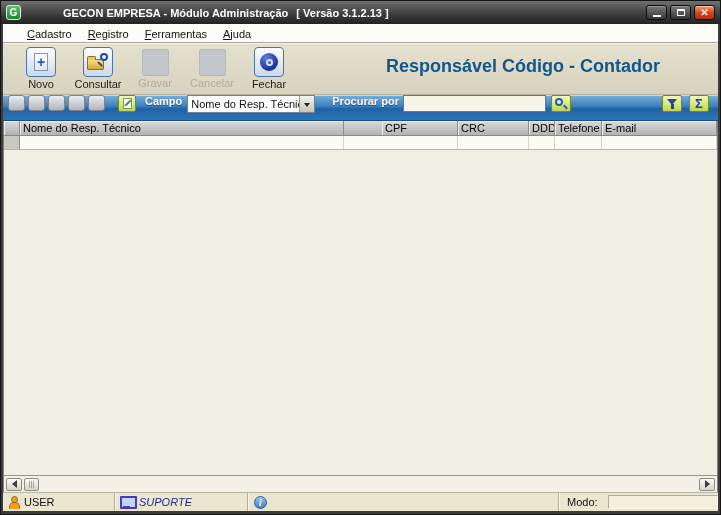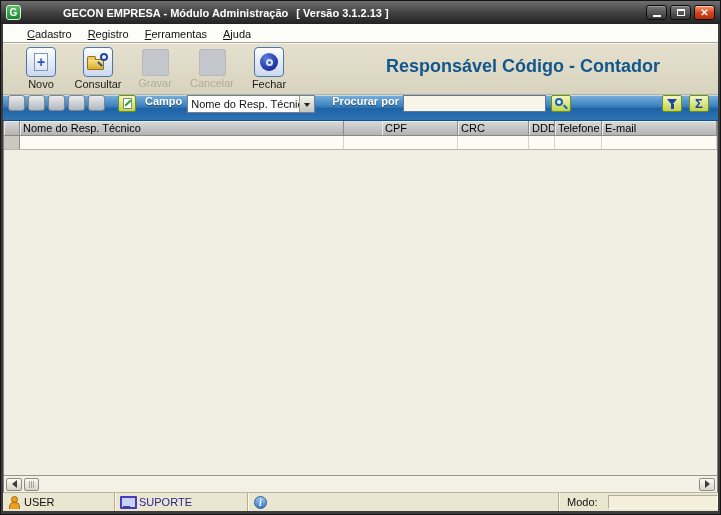--- a/index.html
+++ b/index.html
@@ -112,21 +112,21 @@
   .scroll-track{flex:1;height:100%;}
   .tri-left{width:0;height:0;border:4px solid transparent;border-right:5px solid #3c3c3c;border-left:none;}
   .tri-right{width:0;height:0;border:4px solid transparent;border-left:5px solid #3c3c3c;border-right:none;}
   .grip{width:1px;height:7px;background:#a5a397;box-shadow:2px 0 #a5a397,-2px 0 #a5a397;}
   
   .statusbar{height:19px;flex:0 0 19px;background:#ebe6d0;border-top:1px solid #b6b4a7;
     display:flex;align-items:center;font-size:11px;color:#111;}
   .sb-sec{height:100%;display:flex;align-items:center;gap:5px;}
   .sb-sec+.sb-sec{border-left:1px solid #b3ad95;box-shadow:inset 1px 0 #fcf9ec;}
   .sec-user{width:111px;flex:0 0 111px;padding-left:5px;}
-  .sec-suporte{width:133px;flex:0 0 133px;padding-left:5px;color:#26268c;}
+  .sec-suporte{width:133px;flex:0 0 133px;padding-left:5px;color:#26268c;font-style:italic;}
   .sec-info{flex:1;padding-left:6px;}
   .sec-modo{width:160px;flex:0 0 160px;padding-left:8px;gap:6px;justify-content:space-between;}
   .modo-panel{width:110px;height:14px;background:#f3efdb;border:1px solid;
     border-color:#b3ad95 #fcf9ec #fcf9ec #b3ad95;}
   .ic-person{width:11px;height:13px;position:relative;}
   .ic-person::before{content:"";position:absolute;left:3px;top:0;width:5px;height:5px;border-radius:50%;
     background:#f0a01e;border:1px solid #a96408;}
   .ic-person::after{content:"";position:absolute;left:1px;bottom:0;width:9px;height:6px;border-radius:5px 5px 1px 1px;
     background:#f0a01e;border:1px solid #a96408;border-bottom:none;}
   .ic-monitor{width:14px;height:12px;position:relative;}

